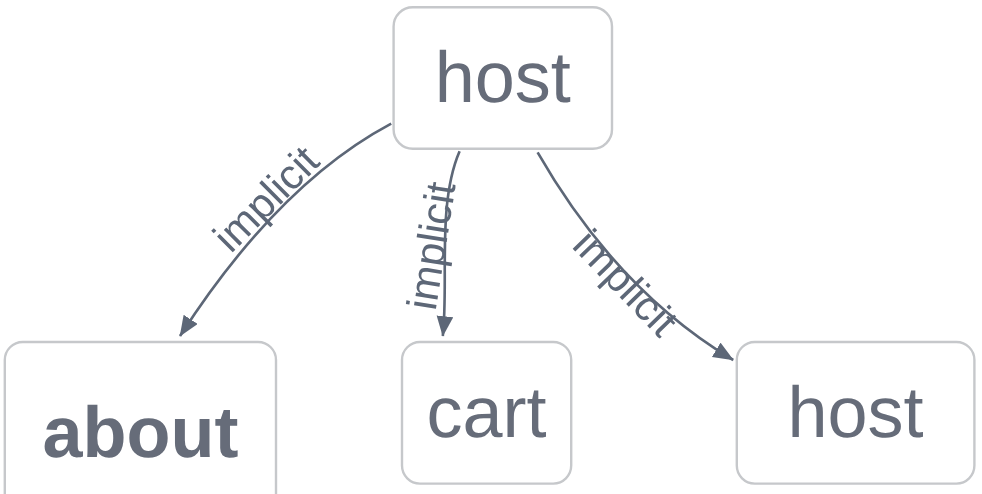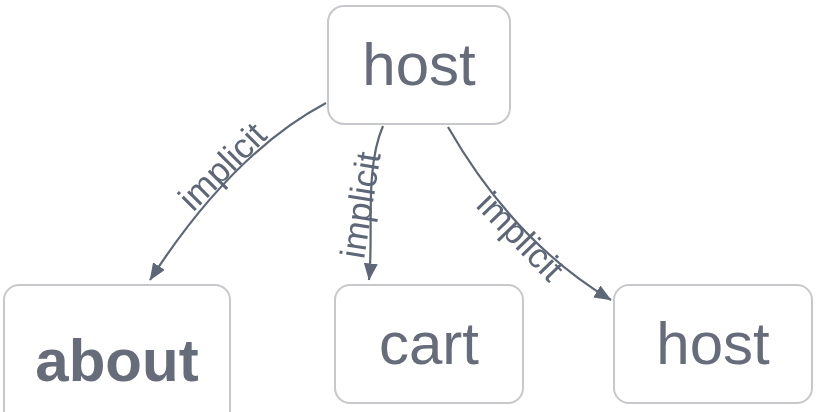--- a/index.html
+++ b/index.html
@@ -49,21 +49,21 @@
     cursor: pointer;
   }
   .node-label {
     font-size: 60px;
     color: #666c79;
     line-height: 1;
     white-space: nowrap;
   }
   .node-host  { left: 327px; top:   5px; width: 184px; height: 120px; border-radius: 17px; }
   .node-about { left:   3px; top: 284px; width: 228px; height: 153px; font-weight: bold; }
-  .node-cart  { left: 334px; top: 284px; width: 190px; height: 120px; }
+  .node-cart  { left: 334px; top: 284px; width: 143px; height: 120px; }
   .node-shop  { left: 613px; top: 284px; width: 200px; height: 120px; }
 </style>
 </head>
 <body>
 
 <div class="canvas">
 
   <svg class="edges-layer" viewBox="0 0 818 412" xmlns="http://www.w3.org/2000/svg">
     <defs>
       <marker id="arrowhead" markerUnits="userSpaceOnUse" markerWidth="19" markerHeight="16" refX="16.5" refY="7" orient="auto">

